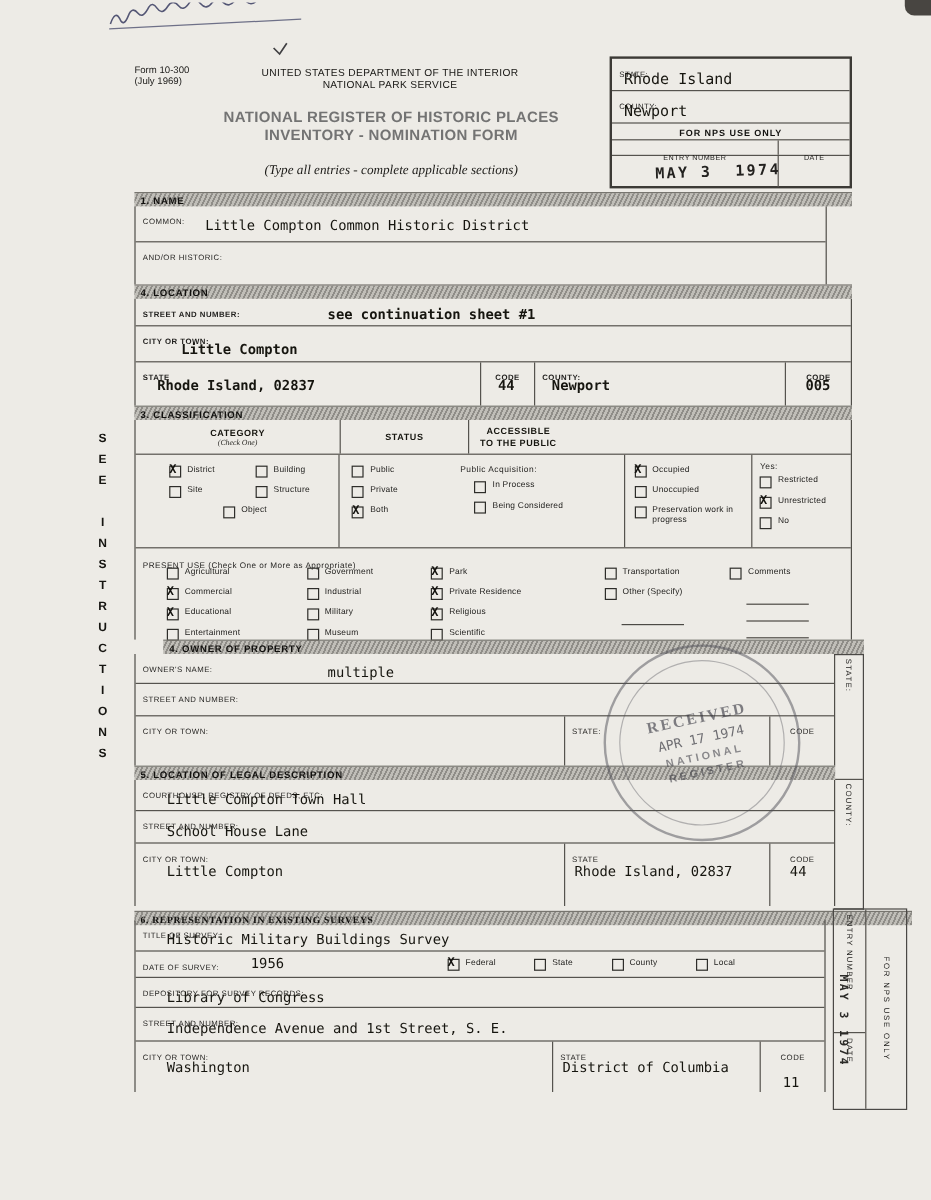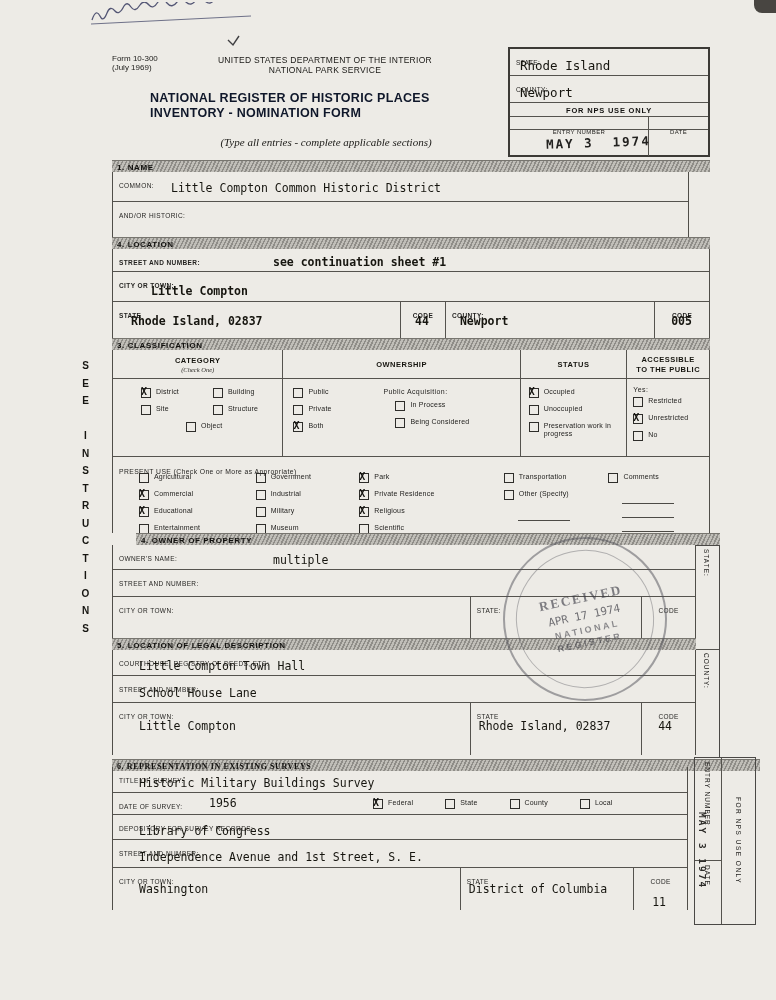--- a/index.html
+++ b/index.html
@@ -57,21 +57,21 @@
   <div class="abs" style="left:112px;top:54px;font-size:8px;line-height:9px;color:#1c1b19;">
     <div>Form 10-300</div>
     <div>(July 1969)</div>
   </div>
 
   <div class="abs" style="left:170px;top:55px;width:310px;text-align:center;font-size:8.5px;line-height:10px;letter-spacing:.3px;color:#181714;">
     <div>UNITED STATES DEPARTMENT OF THE INTERIOR</div>
     <div>NATIONAL PARK SERVICE</div>
   </div>
 
-  <div class="abs" style="left:150px;top:91px;width:352px;font-weight:bold;font-size:12.5px;line-height:14.5px;letter-spacing:.3px;color:#0f172a;">
+  <div class="abs" style="left:150px;top:91px;width:352px;text-align:center;font-weight:bold;font-size:12.5px;line-height:14.5px;letter-spacing:.3px;color:#737373;">
     <div>NATIONAL REGISTER OF HISTORIC PLACES</div>
     <div>INVENTORY - NOMINATION FORM</div>
   </div>
 
   <div class="abs" style="left:150px;top:136px;width:352px;text-align:center;font-family:'Liberation Serif',serif;font-style:italic;font-size:11px;color:#1a1916;">(Type all entries - complete applicable sections)</div>
 
   <div class="abs" style="left:508px;top:47px;width:202px;height:110px;border:2px solid #3c3a36;">
     <div class="frow pad" style="height:27px;">
       <span class="lbl">STATE:</span>
       <div class="val" style="left:10px;top:9px;font-size:12.5px;">Rhode Island</div>
@@ -145,23 +145,20 @@
   </div>
 
   <div class="bar" style="left:112px;top:338px;width:598px;">
     <span>3. CLASSIFICATION</span>
   </div>
   <div class="sec" style="left:112px;top:350px;width:598px;height:183px;">
     <div class="thead">
       <div class="hcell" style="width:170px;">
         <span class="h1">CATEGORY</span>
         <span class="h2">(Check One)</span>
-      </div>
-      <div class="hcell" style="width:238px;">
-        <span class="h1">OWNERSHIP</span>
       </div>
       <div class="hcell" style="width:107px;">
         <span class="h1">STATUS</span>
       </div>
       <div class="hcell" style="width:83px;">
         <span class="h1">ACCESSIBLE</span>
         <span class="h1">TO THE PUBLIC</span>
       </div>
     </div>
     <div class="tbody">

